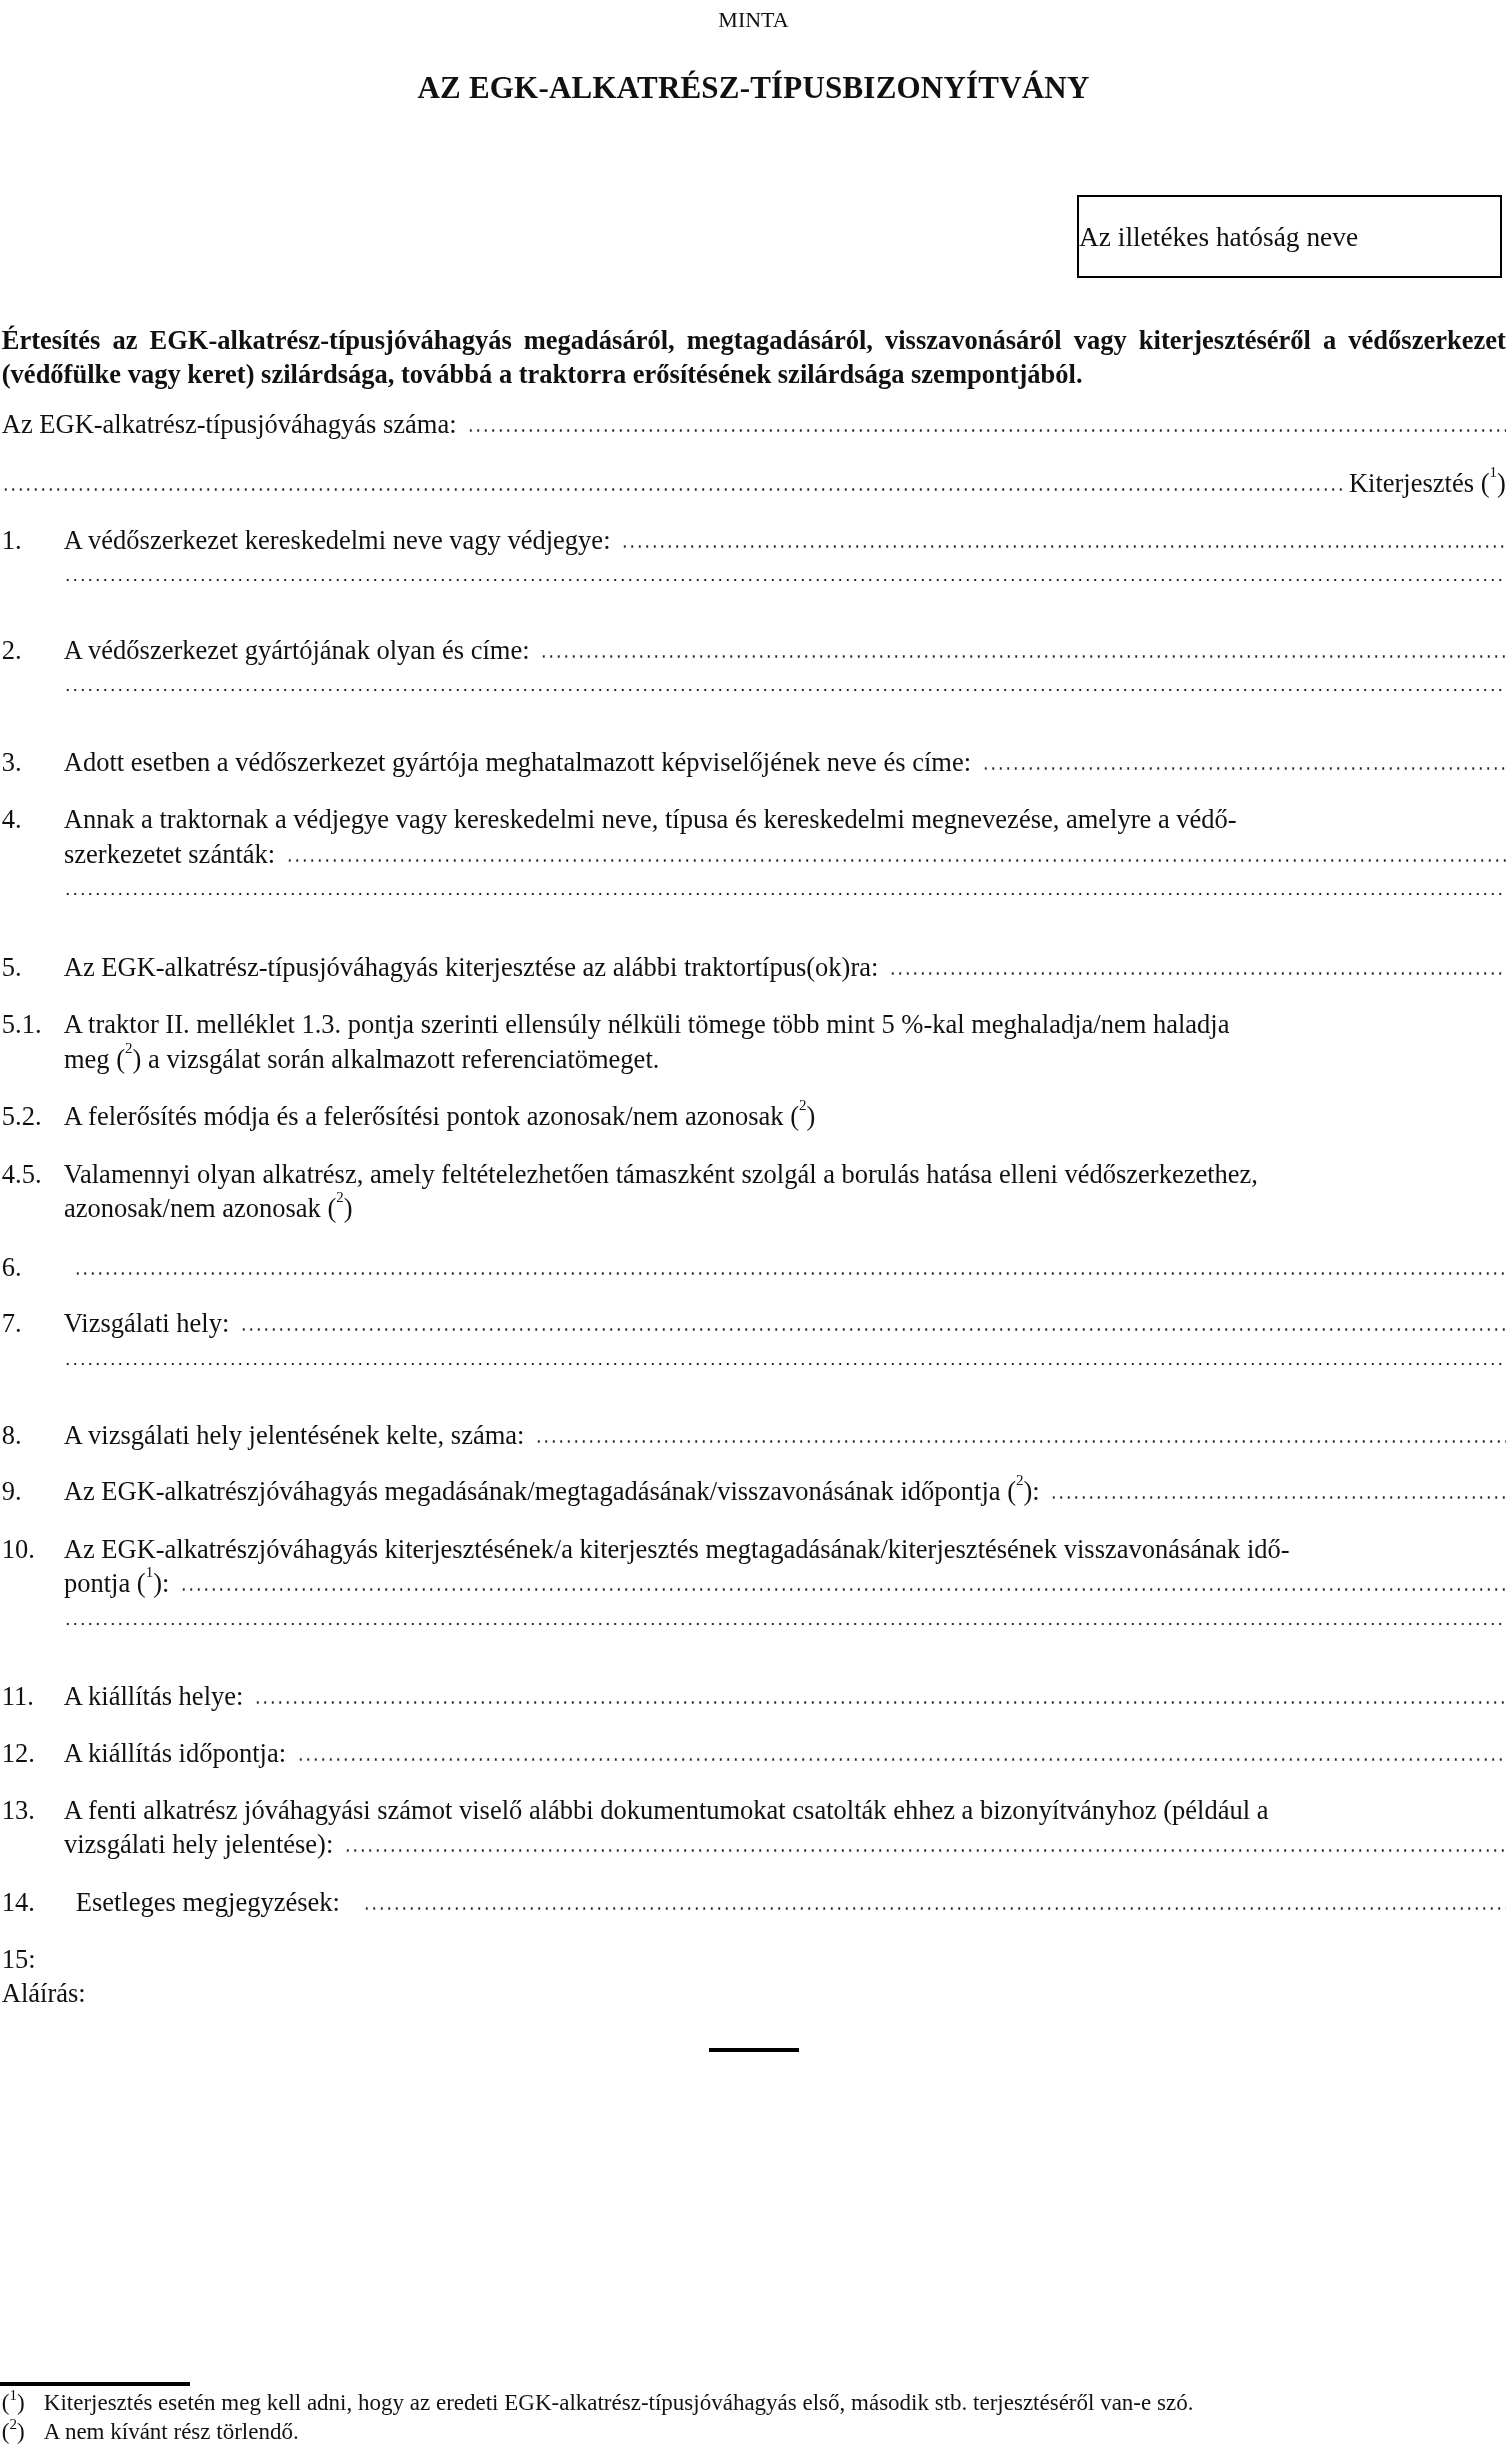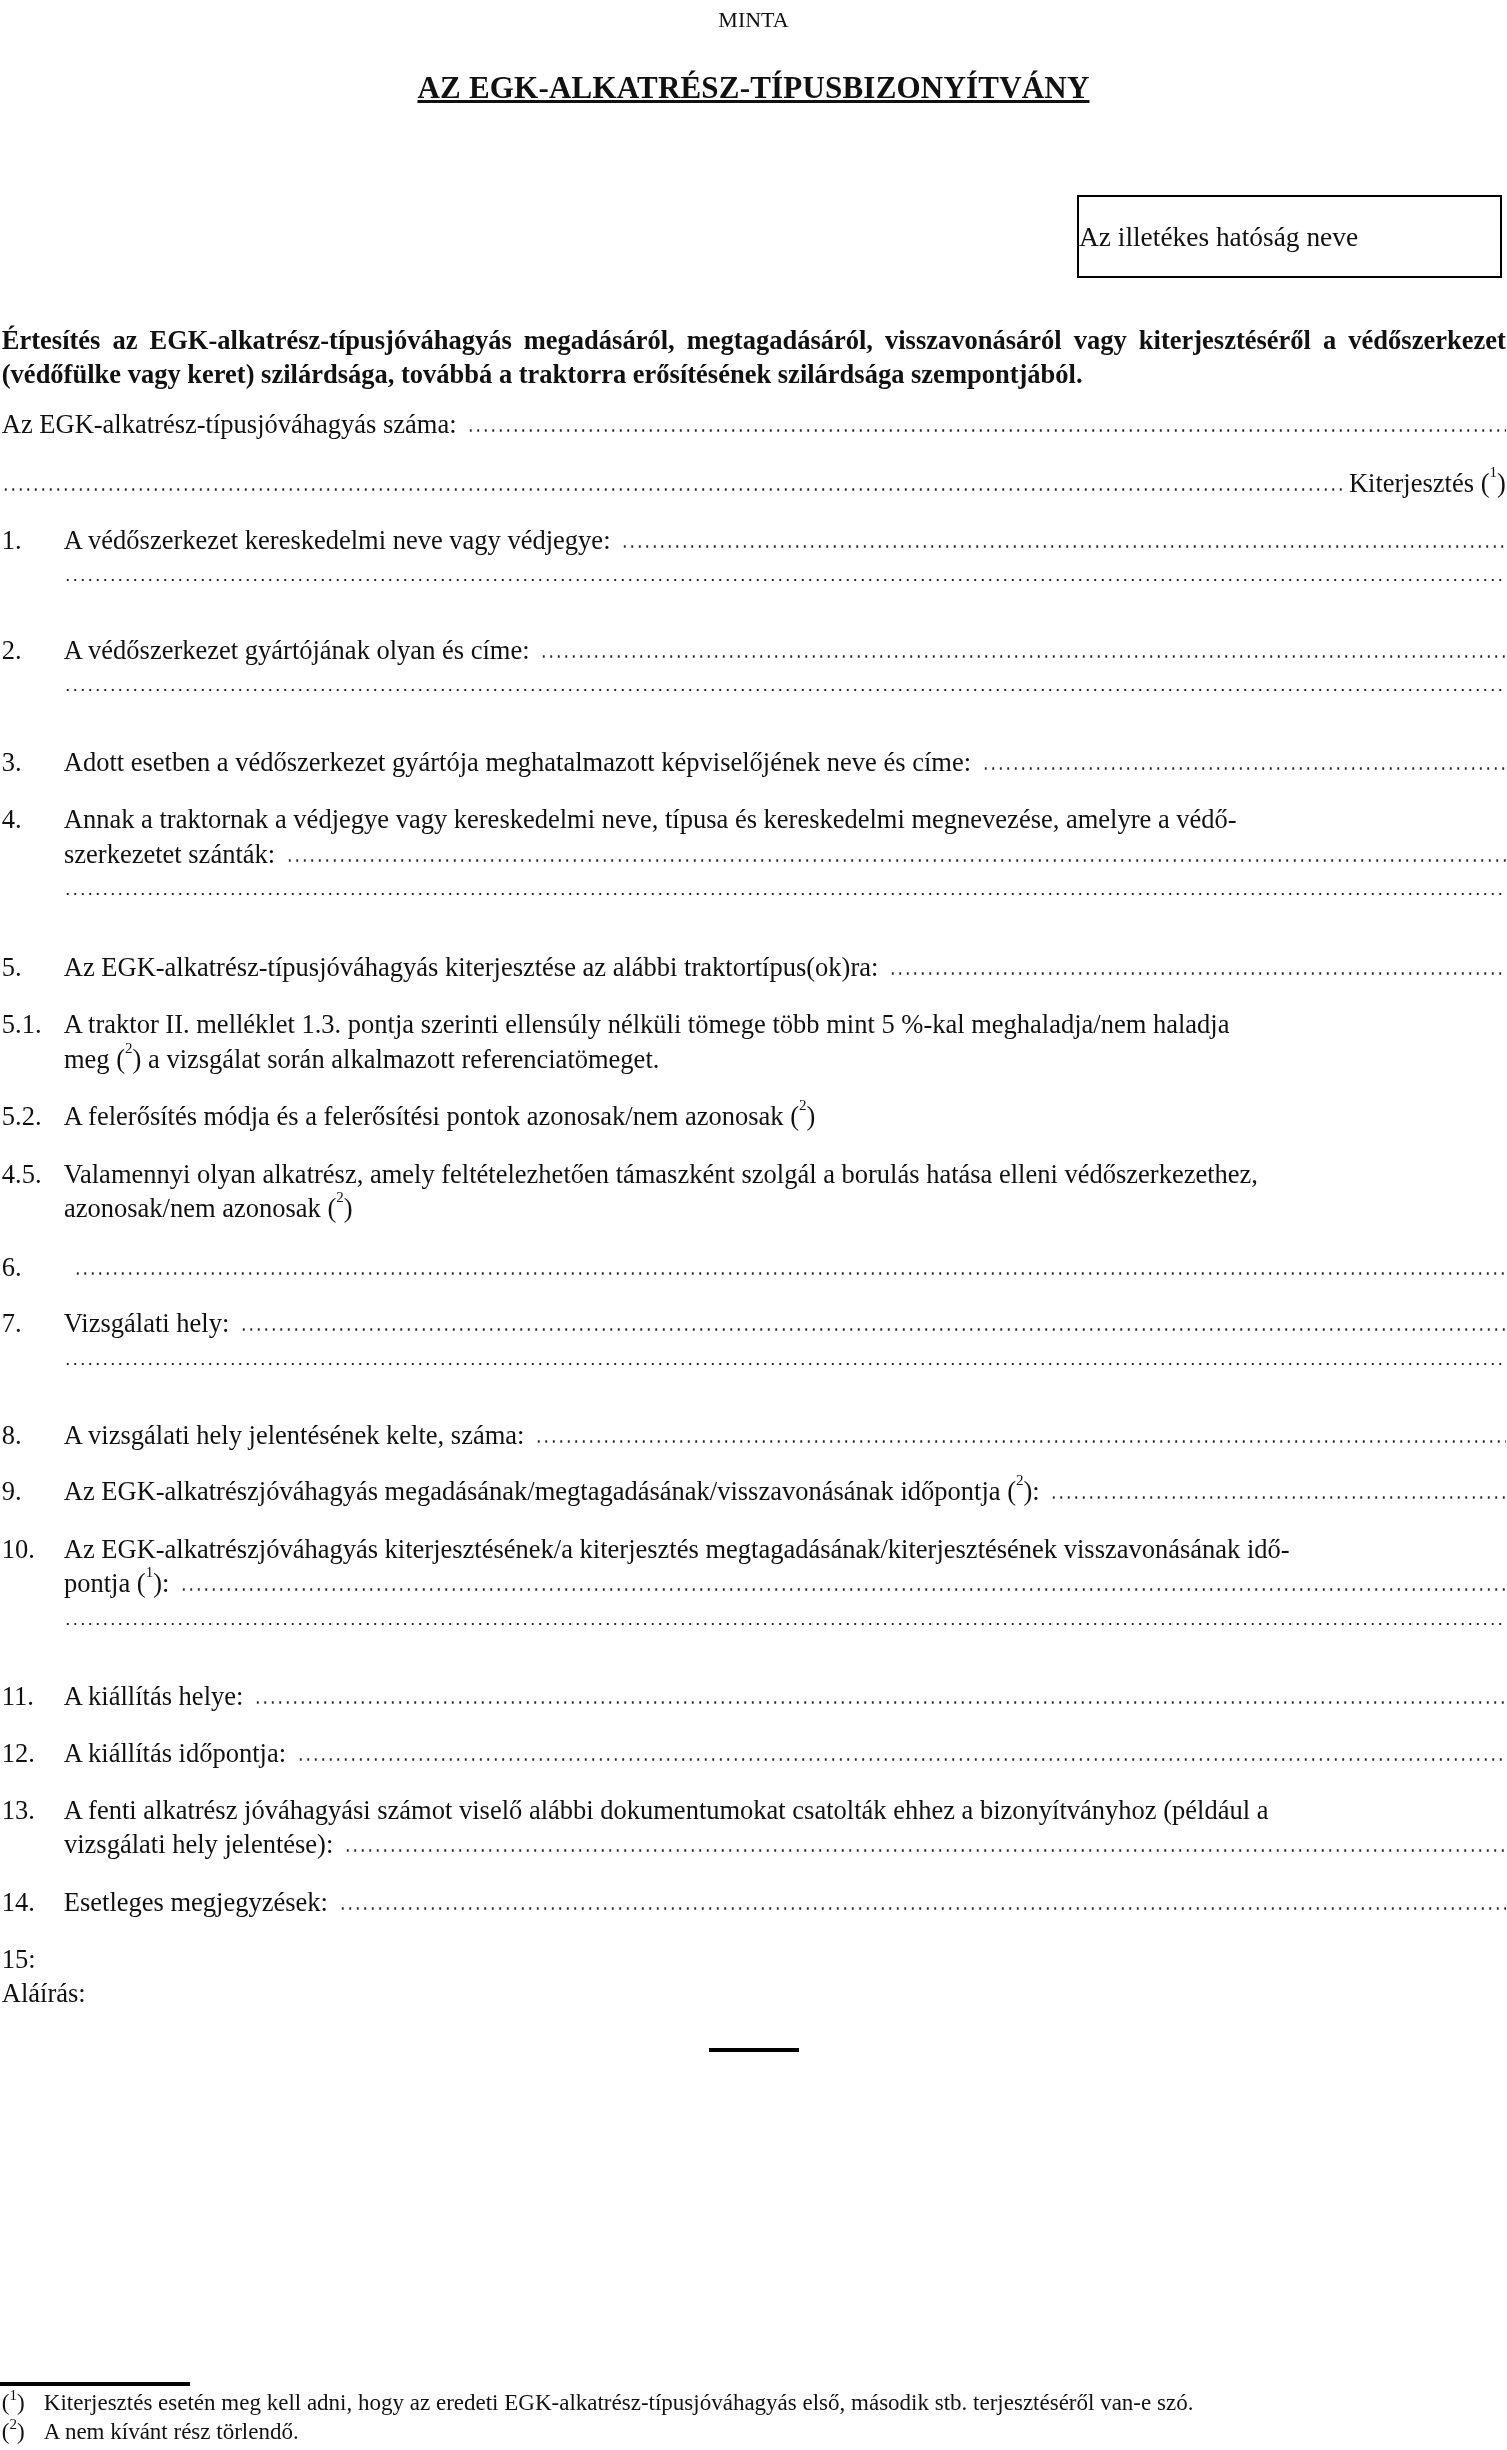--- a/index.html
+++ b/index.html
@@ -6,21 +6,21 @@
   body {
     width: 1507px; height: 2450px; position: relative; overflow: hidden;
     font-family: "Liberation Serif", "DejaVu Serif", serif;
     color: #111111;
     font-size: 26.5px;
     line-height: 34px;
   }
   .abs { position: absolute; }
   .center { left: 0; width: 1507px; text-align: center; }
   .minta { top: 3px; font-size: 22px; }
-  .doc-title { top: 71px; font-size: 31px; font-weight: bold; letter-spacing: 0.2px; text-decoration: underline; }
+  .doc-title { top: 71px; font-size: 31px; font-weight: bold; letter-spacing: 0.2px; }
   .authority-box {
     left: 1077px; top: 195px; width: 425px; height: 83px;
     border: 2.7px solid #000; box-sizing: border-box;
     display: flex; align-items: center; 
     font-size: 27.4px;
   }
   .heading {
     left: 1.8px; top: 323px; width: 1504px; font-weight: bold; font-size: 26.5px; line-height: 34px;
     text-align: justify; text-align-last: left;
   }
@@ -179,21 +179,21 @@
 
 <div class="abs wrap" style="top:1793px;">
   <span class="num">13.</span>
   <span class="body">A fenti alkatrész jóváhagyási számot viselő alábbi dokumentumokat csatolták ehhez a bizonyítványhoz (például a</span>
 </div>
 <div class="abs line indent" style="top:1827px;">
   <span class="txt">vizsgálati hely jelentése):</span>
   <span class="dots"></span>
 </div>
 
-<div class="abs line" style="top:1885px;">
+<div class="abs line" style="top:1885px;gap:12px;">
   <span class="num">14.</span>
   <span class="txt">Esetleges megjegyzések:</span>
   <span class="dots"></span>
 </div>
 
 <div class="abs line" style="top:1942px;flex-direction:column;">
   <span class="num">15:</span>
   <span class="txt">Aláírás:</span>
   <span class="dots"></span>
 </div>

